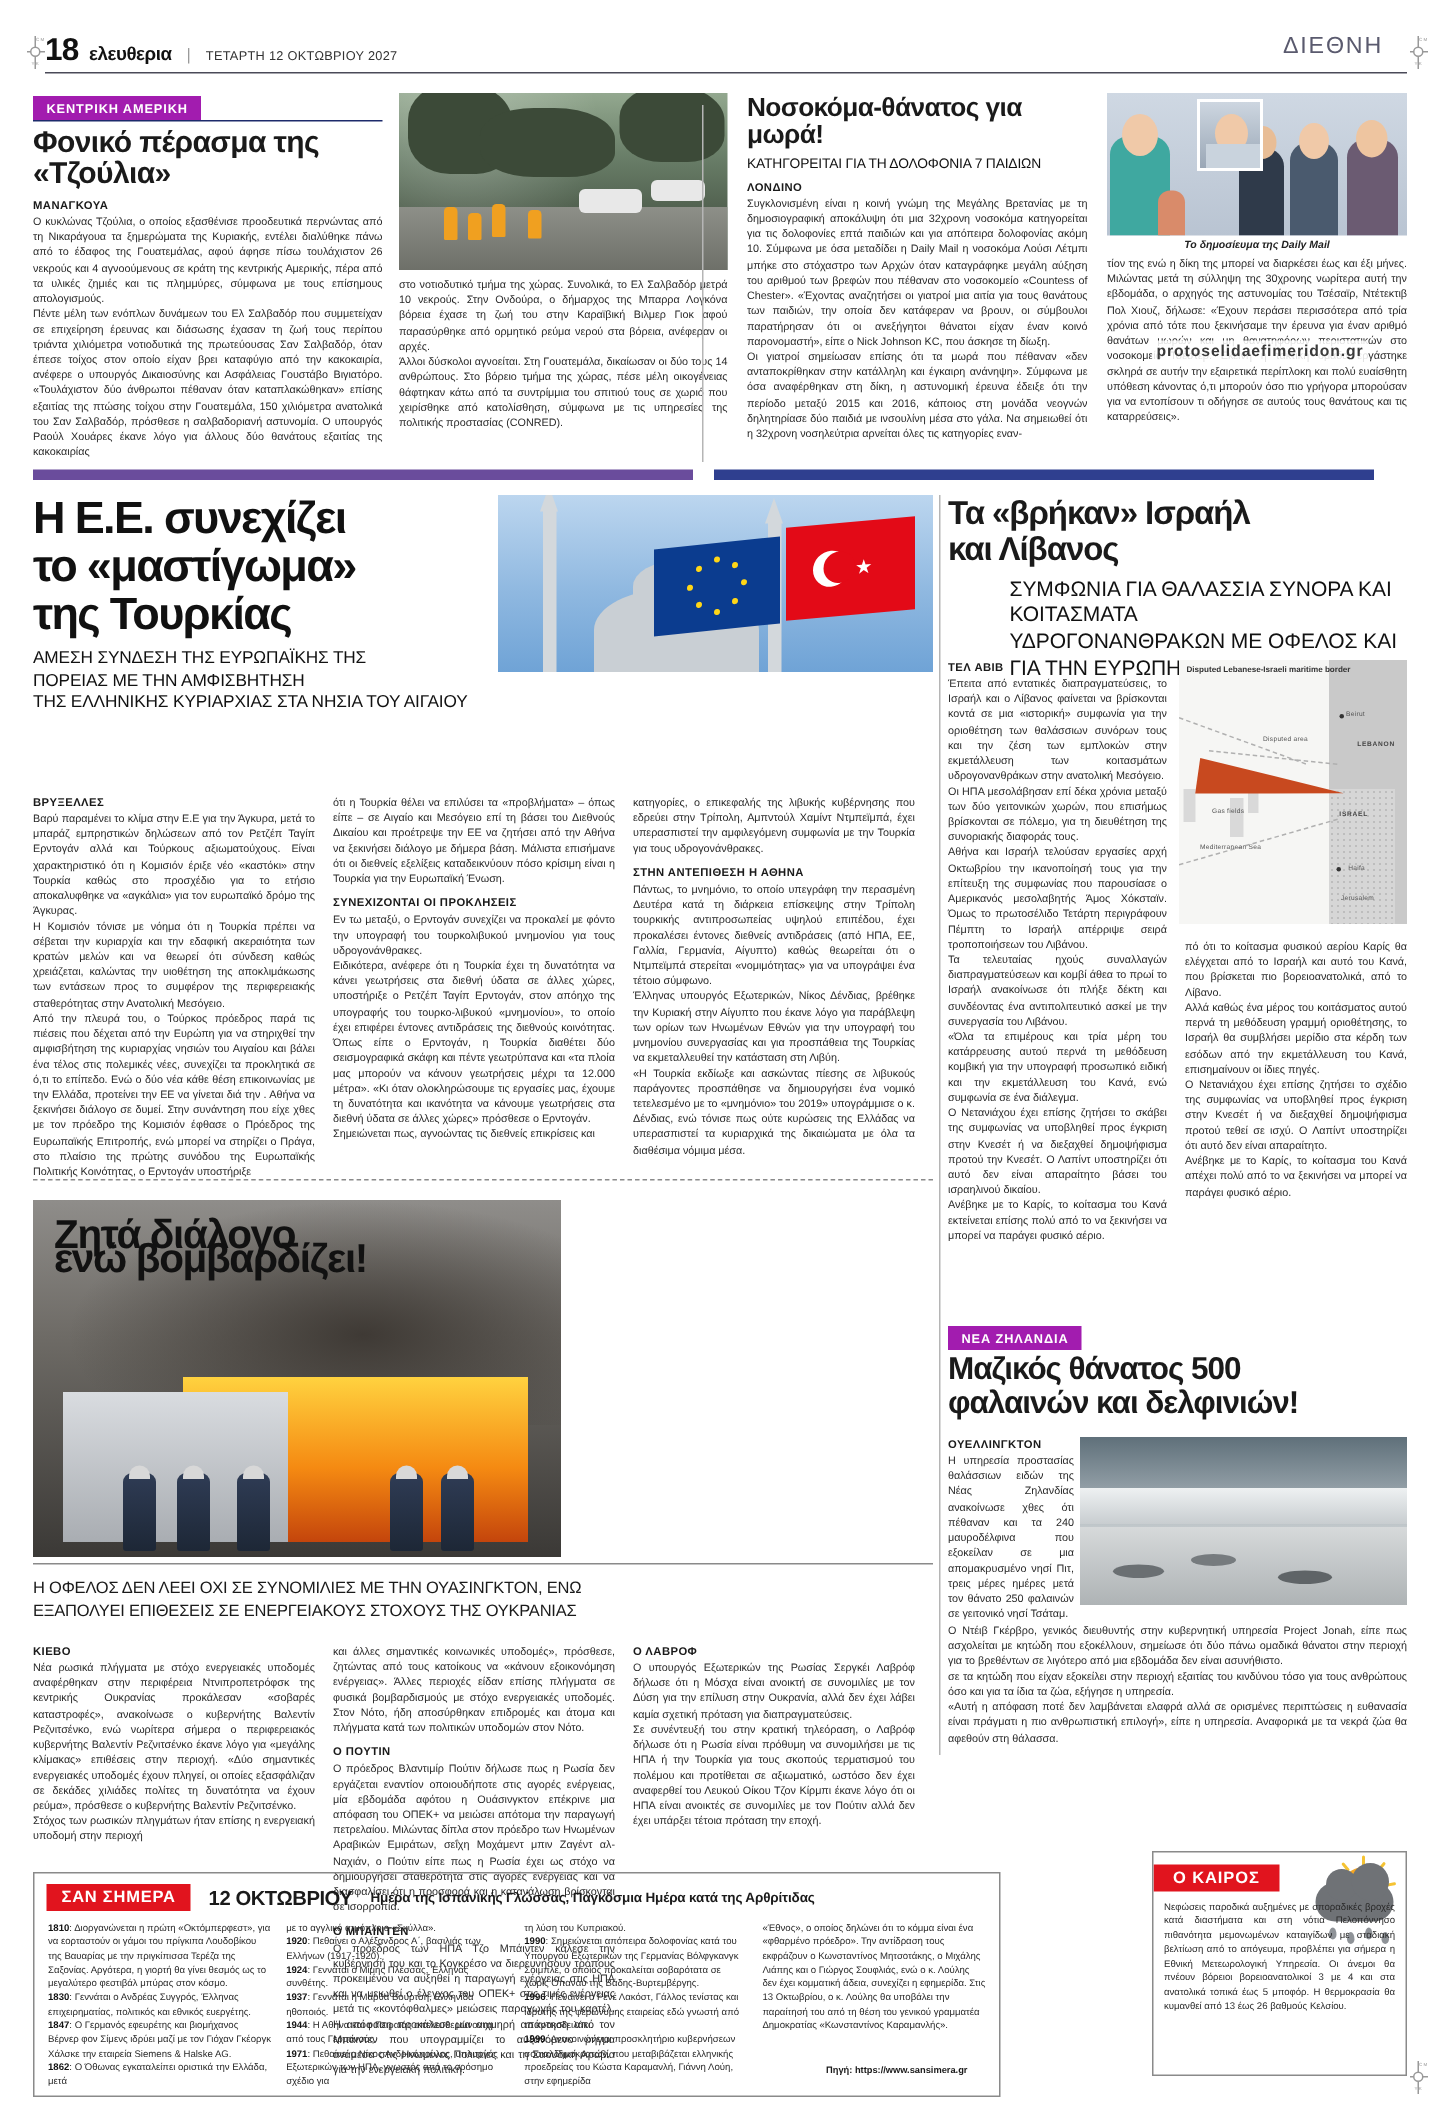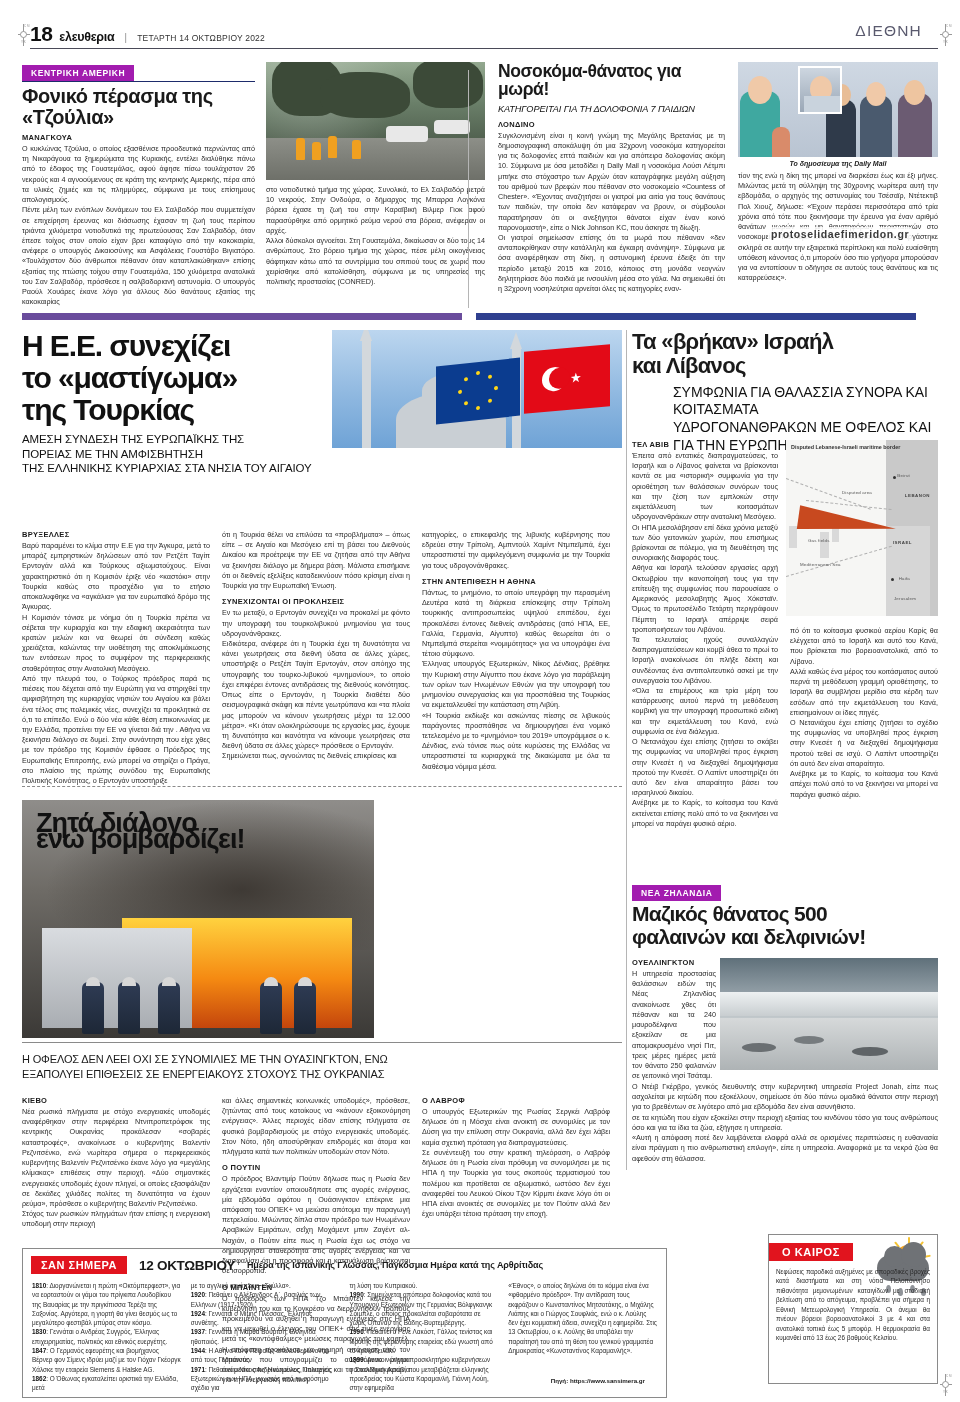--- a/index.html
+++ b/index.html
@@ -214,21 +214,21 @@
       <div class="cross"></div>
         <div class="crossh"></div>
         <div class="circ"></div>
       <div class="tl">C M</div>
         <div class="bl">Y K</div>
     </div>
     <div class="mh-left">
       <span class="mh-page">18</span>
       <span class="mh-brand">ελευθερια</span>
       <span class="mh-sep">|</span>
-      <span class="mh-date">ΤΕΤΑΡΤΗ 14 ΟΚΤΩΒΡΙΟΥ 2022</span>
+      <span class="mh-date">ΤΕΤΑΡΤΗ 12 ΟΚΤΩΒΡΙΟΥ 2027</span>
     </div>
     <div class="mh-right">ΔΙΕΘΝΗ</div>
     <div class="reg-mark" style="right:-14px;top:2px;">
       <div class="cross"></div>
         <div class="crossh"></div>
         <div class="circ"></div>
       <div class="tl">C M</div>
         <div class="bl">Y K</div>
     </div>
     <div class="mh-rule"></div>
@@ -260,21 +260,21 @@
         <div class="worker" style="left:86px;top:78px;height:19px;"></div>
       </div>
       <div style="margin-top:5px;">
         <p class="body">στο νοτιοδυτικό τμήμα της χώρας. Συνολικά, το Ελ Σαλβαδόρ μετρά 10 νεκρούς. Στην Ονδούρα, ο δήμαρχος της Μπαρρα Λογκό­να βόρεια έχασε τη ζωή του στην Καραϊβική Βιλμερ Γιοκ α­φού παρασύρθηκε από ορμητικό ρεύμα νερού στα βόρεια, ανέφεραν οι αρχές.</p>
         <p class="body">Άλλοι δύσκολοι αγνοείται. Στη Γουατεμάλα, δικαίωσαν οι δύο τους 14 ανθρώπους. Στο βόρειο τμήμα της χώρας, πέσε μέλη οικογένειας θάφτηκαν κάτω από τα συντρίμμια του σπιτιού τους σε χωριό που χειρίσθηκε από κατολίσθηση, σύμφωνα με τις υπηρεσίες της πολιτικής προστασίας (CONRED).</p>
       </div>
     </div>
 
     <div class="tb-col tb-c3">
       <h1 class="headline" style="font-size:17.5px;margin-top:0;">Νοσοκόμα-θάνατος για μωρά!</h1>
-      <h2 class="subhead" style="font-size:9.2px;font-style:italic;">ΚΑΤΗΓΟΡΕΙΤΑΙ ΓΙΑ ΤΗ ΔΟΛΟΦΟΝΙΑ 7 ΠΑΙΔΙΩΝ</h2>
+      <h2 class="subhead" style="font-size:9.2px;">ΚΑΤΗΓΟΡΕΙΤΑΙ ΓΙΑ ΤΗ ΔΟΛΟΦΟΝΙΑ 7 ΠΑΙΔΙΩΝ</h2>
       <div class="dateline">ΛΟΝΔΙΝΟ</div>
       <p class="body">Συγκλονισμένη είναι η κοινή γνώμη της Μεγάλης Βρετανίας με τη δημοσιογραφική αποκάλυψη ότι μια 32χρονη νοσοκόμα κατηγορείται για τις δολοφονίες επτά παιδιών και για απόπειρα δολοφονίας ακόμη 10. Σύμφωνα με όσα μεταδίδει η Daily Mail η νοσοκόμα Λούσι Λέτμπι μπήκε στο στόχαστρο των Αρχών όταν καταγράφηκε μεγάλη αύξηση του αριθμού των βρεφών που πέθαναν στο νοσοκομείο «Countess of Chester». «Έχοντας αναζητήσει οι γιατροί μια αιτία για τους θανάτους των παιδιών, την οποία δεν κατάφεραν να βρουν, οι σύμβουλοι παρατήρησαν ότι οι ανεξήγητοι θάνατοι είχαν έναν κοινό παρονομαστή», είπε ο Nick Johnson KC, που άσκησε τη δίωξη.</p>
       <p class="body">Οι γιατροί σημείωσαν επίσης ότι τα μωρά που πέθαναν «δεν ανταποκρίθηκαν στην κατάλληλη και έγκαιρη ανάνηψη». Σύμφωνα με όσα αναφέρθηκαν στη δίκη, η αστυνομική έρευνα έδειξε ότι την περίοδο μεταξύ 2015 και 2016, κάποιος στη μονάδα νεογνών δηλητηρίασε δύο παιδιά με ινσουλίνη μέσα στο γάλα. Να σημειωθεί ότι η 32χρονη νοσηλεύτρια αρνείται όλες τις κατηγορίες εναν-</p>
     </div>
 
     <div class="tb-col tb-c4">
       <div class="photo nurse" style="width:200px;height:95px;">
         <div class="person" style="left:2px;width:40px;height:66px;background:#3fa8a0;"></div>
         <div class="head" style="left:10px;top:14px;width:24px;height:28px;background:#f0c9a8;"></div>
         <div class="person" style="left:88px;width:30px;height:58px;background:#2f3a4a;"></div>

